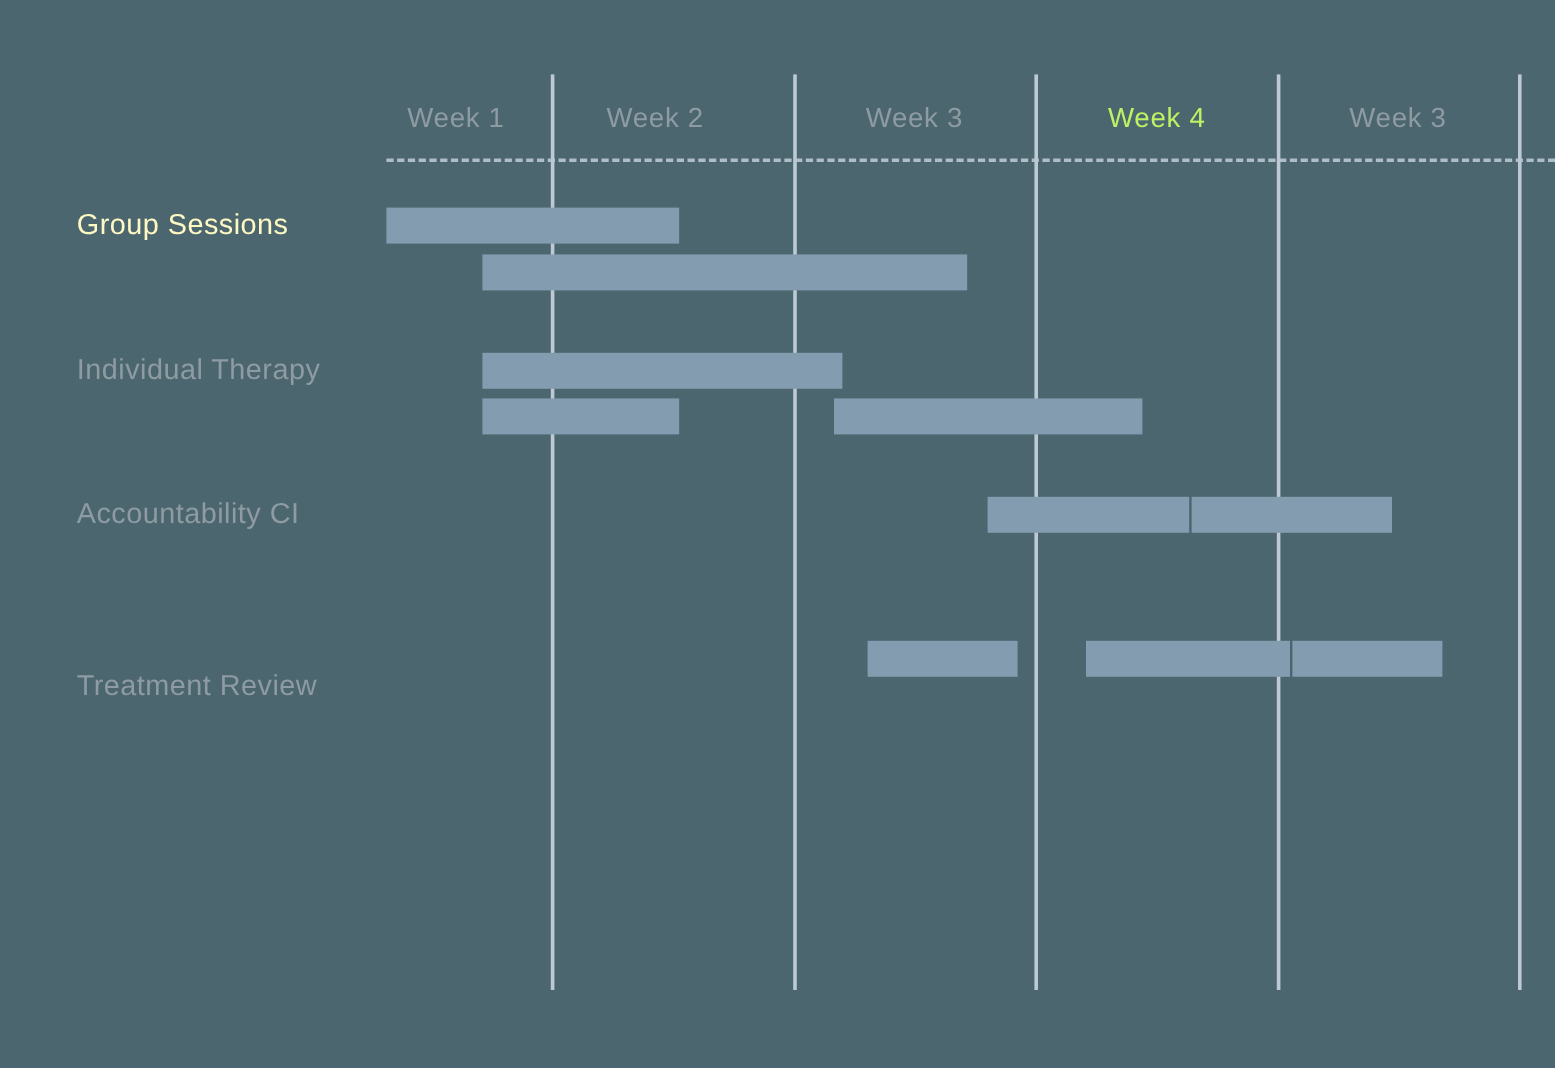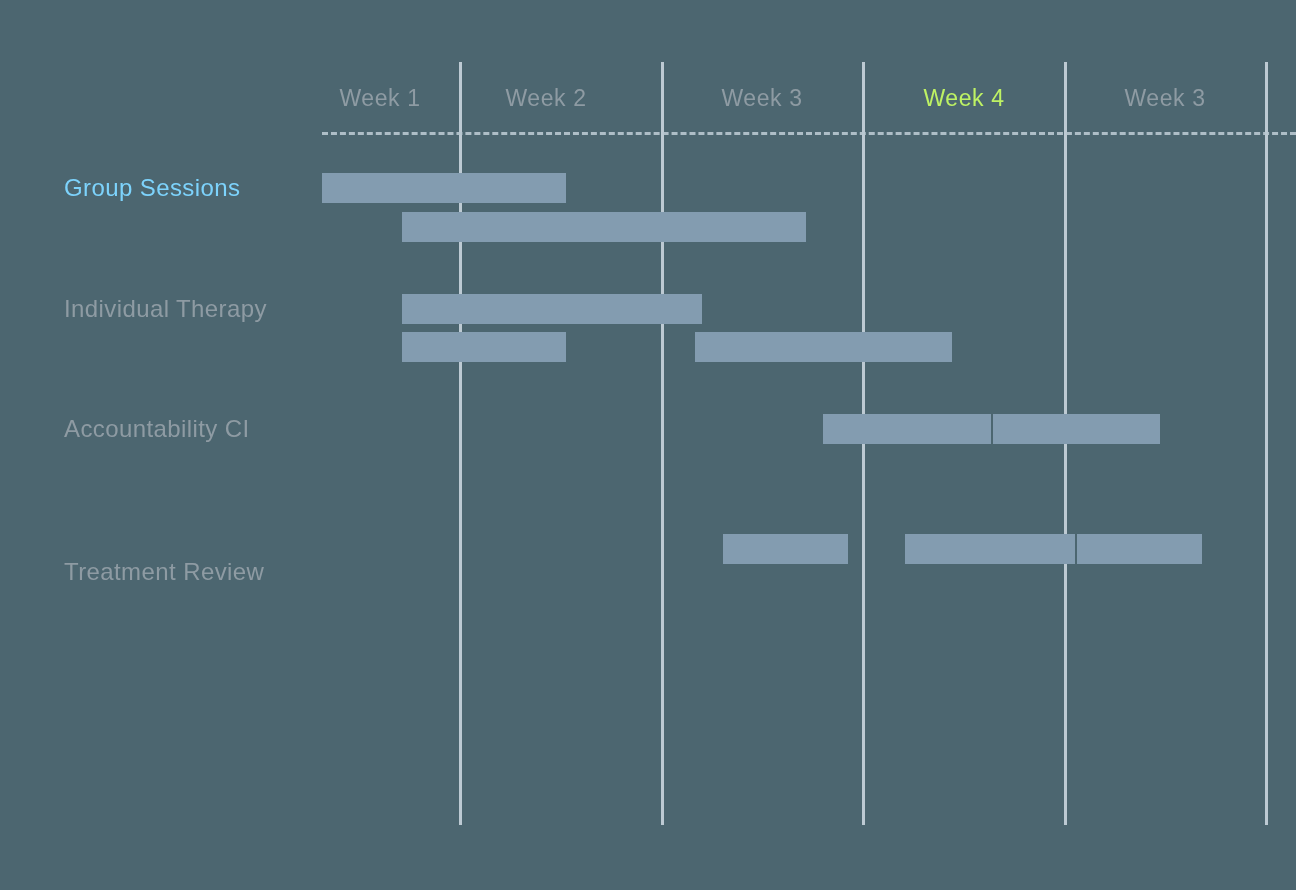--- a/index.html
+++ b/index.html
@@ -91,21 +91,21 @@
   <div class="headers-layer">
       <div class="header-rule" style="left: 322px; top: 132px; width: 974px;"></div>
       <div class="week-header" style="left: 280px; width: 200px; top: 98px; color: rgb(142, 155, 163);">Week 1</div>
       <div class="week-header" style="left: 446px; width: 200px; top: 98px; color: rgb(142, 155, 163);">Week 2</div>
       <div class="week-header" style="left: 662px; width: 200px; top: 98px; color: rgb(142, 155, 163);">Week 3</div>
       <div class="week-header" style="left: 864px; width: 200px; top: 98px; color: #bef264;">Week 4</div>
       <div class="week-header" style="left: 1065px; width: 200px; top: 98px; color: rgb(142, 155, 163);">Week 3</div>
     </div>
 
   <div class="labels-layer">
-      <div class="row-label" style="top: 188px; color: #7dd3fc;">Group Sessions</div>
+      <div class="row-label" style="top: 188px; color: #fef9c3;">Group Sessions</div>
       <div class="row-label" style="top: 309px; color: rgb(142, 155, 163);">Individual Therapy</div>
       <div class="row-label" style="top: 429px; color: rgb(142, 155, 163); text-align: center;">Accountability CI</div>
       <div class="row-label" style="top: 572px; color: rgb(142, 155, 163);">Treatment Review</div>
     </div>
 
   <div class="bars-layer">
       <div class="task-bar" style="left: 322px; width: 244px; top: 188px; height: 30px; background: rgb(131, 156, 176);"></div>
       <div class="task-bar" style="left: 402px; width: 404px; top: 227px; height: 30px; background: rgb(131, 156, 176);"></div>
       <div class="task-bar" style="left: 402px; width: 300px; top: 309px; height: 30px; background: rgb(131, 156, 176);"></div>
       <div class="task-bar" style="left: 402px; width: 164px; top: 347px; height: 30px; background: rgb(131, 156, 176);"></div>

